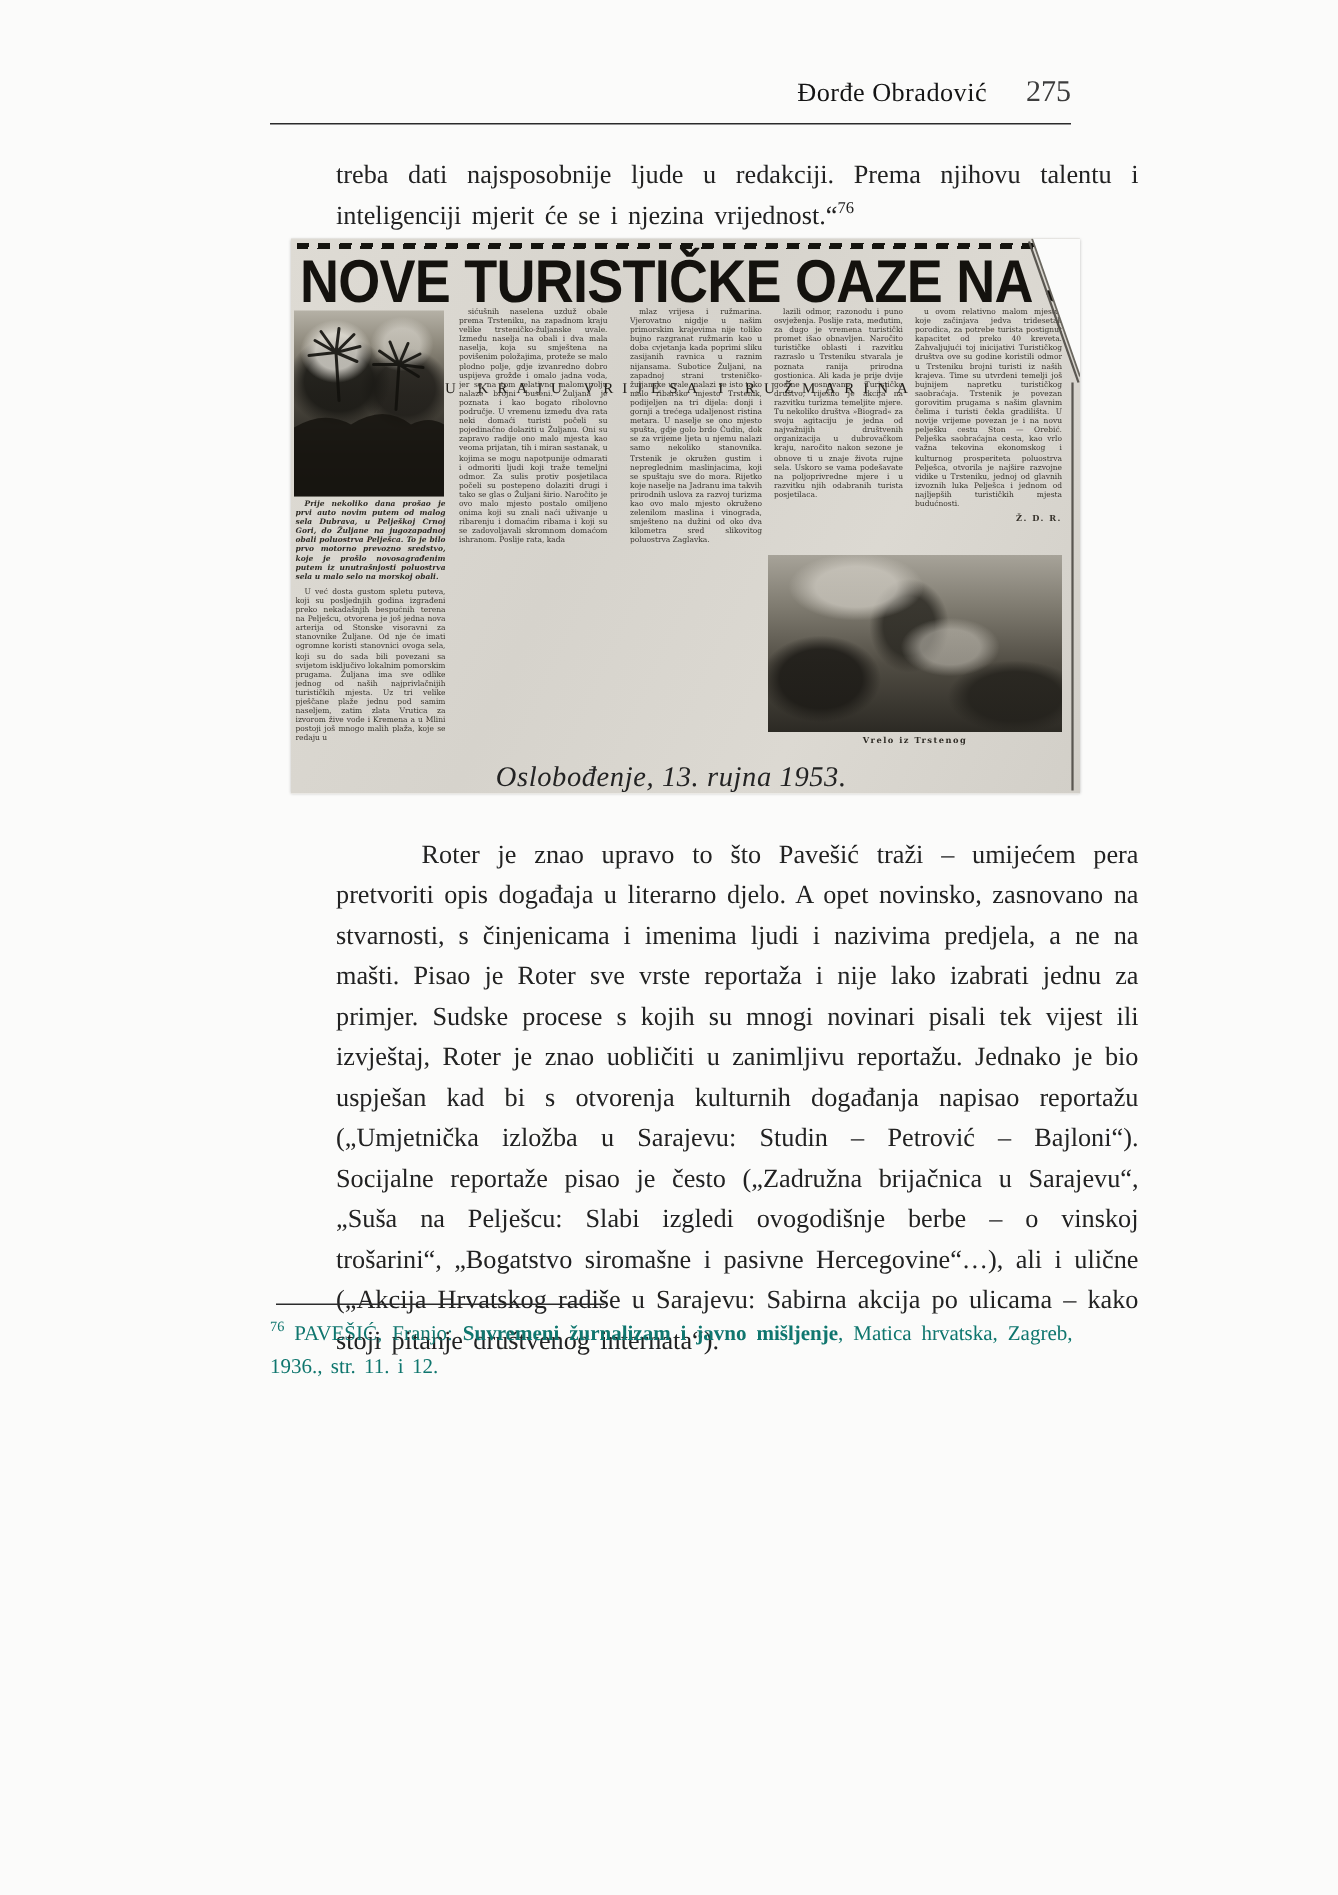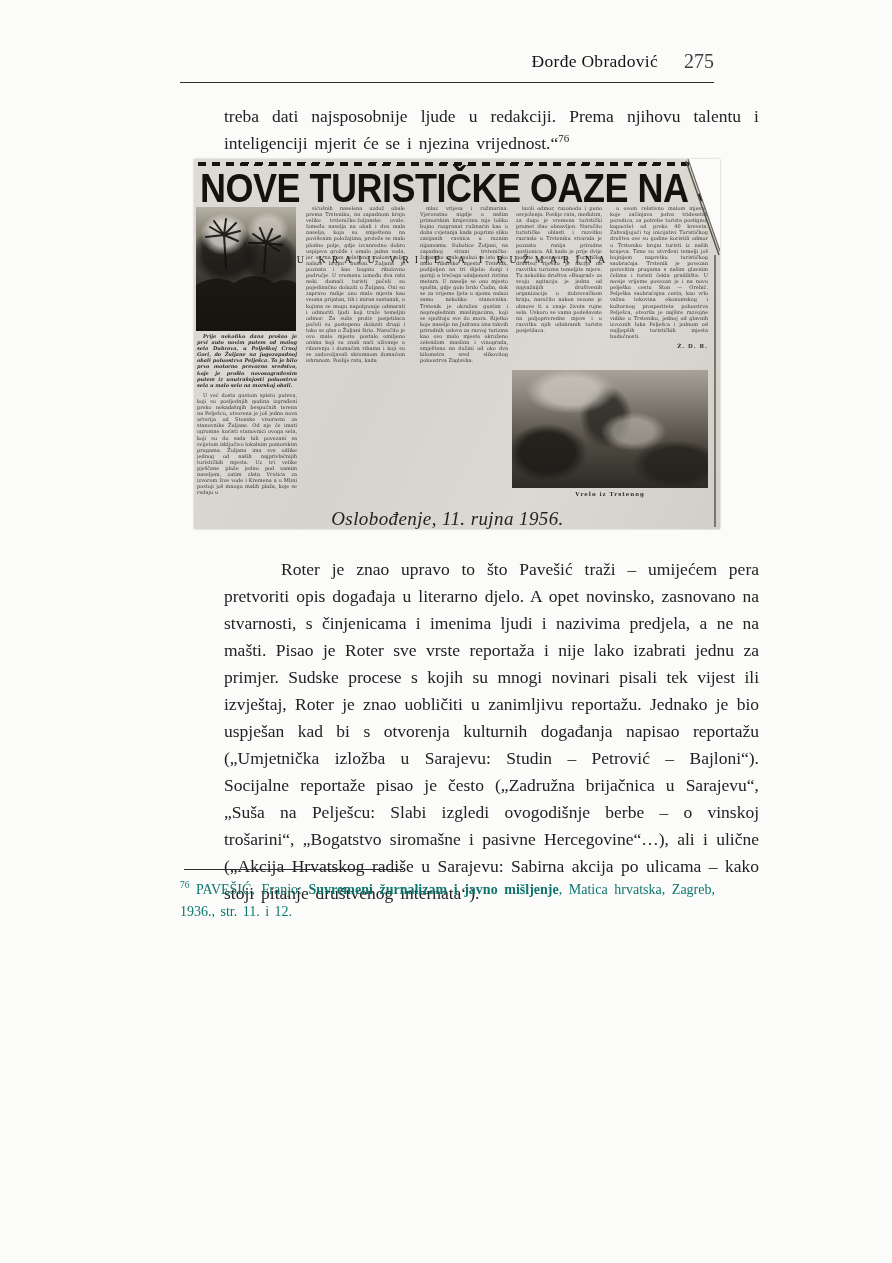--- a/index.html
+++ b/index.html
@@ -170,18 +170,18 @@
   <div class="abs photo2-caption">Vrelo iz Trstenog</div>
 
   <svg class="abs torn-edge" viewBox="0 0 526 370">
     <line x1="492" y1="2" x2="525" y2="96" stroke="#5a5751" stroke-width="1.5"></line>
     <line x1="521" y1="96" x2="521" y2="368" stroke="#5a5751" stroke-width="1.5"></line>
     <polygon points="494,0 526,0 526,92" fill="#fbfbfa"></polygon>
     <line x1="494" y1="0" x2="526" y2="92" stroke="#6a675f" stroke-width="1.2"></line>
   </svg>
 </div>
 
-<div class="abs fig-caption">Oslobođenje, 11. rujna 1956.</div>
+<div class="abs fig-caption">Oslobođenje, 13. rujna 1953.</div>
 
 <div class="abs para para-main">Roter je znao upravo to što Pavešić traži – umijećem pera pretvoriti opis događaja u literarno djelo. A opet novinsko, zasnovano na stvarnosti, s činjenicama i imenima ljudi i nazivima predjela, a ne na mašti. Pisao je Roter sve vrste reportaža i nije lako izabrati jednu za primjer. Sudske procese s kojih su mnogi novinari pisali tek vijest ili izvještaj, Roter je znao uobličiti u zanimljivu reportažu. Jednako je bio uspješan kad bi s otvorenja kulturnih događanja napisao reportažu („Umjetnička izložba u Sarajevu: Studin – Petrović – Bajloni“). Socijalne reportaže pisao je često („Zadružna brijačnica u Sarajevu“, „Suša na Pelješcu: Slabi izgledi ovogodišnje berbe  – o vinskoj trošarini“, „Bogatstvo siromašne i pasivne Hercegovine“…), ali i ulične („Akcija Hrvatskog radiše u Sarajevu: Sabirna akcija po ulicama – kako stoji pitanje društvenog internata“).</div>
 
 <div class="abs fn-rule"></div>
 <div class="abs footnote"><span class="fn-marker">76</span><span> PAVEŠIĆ, Franjo: </span><b>Suvremeni žurnalizam i javno mišljenje</b><span>, Matica hrvatska, Zagreb, 1936., str. 11. i 12.</span></div>
 
 </body></html>

